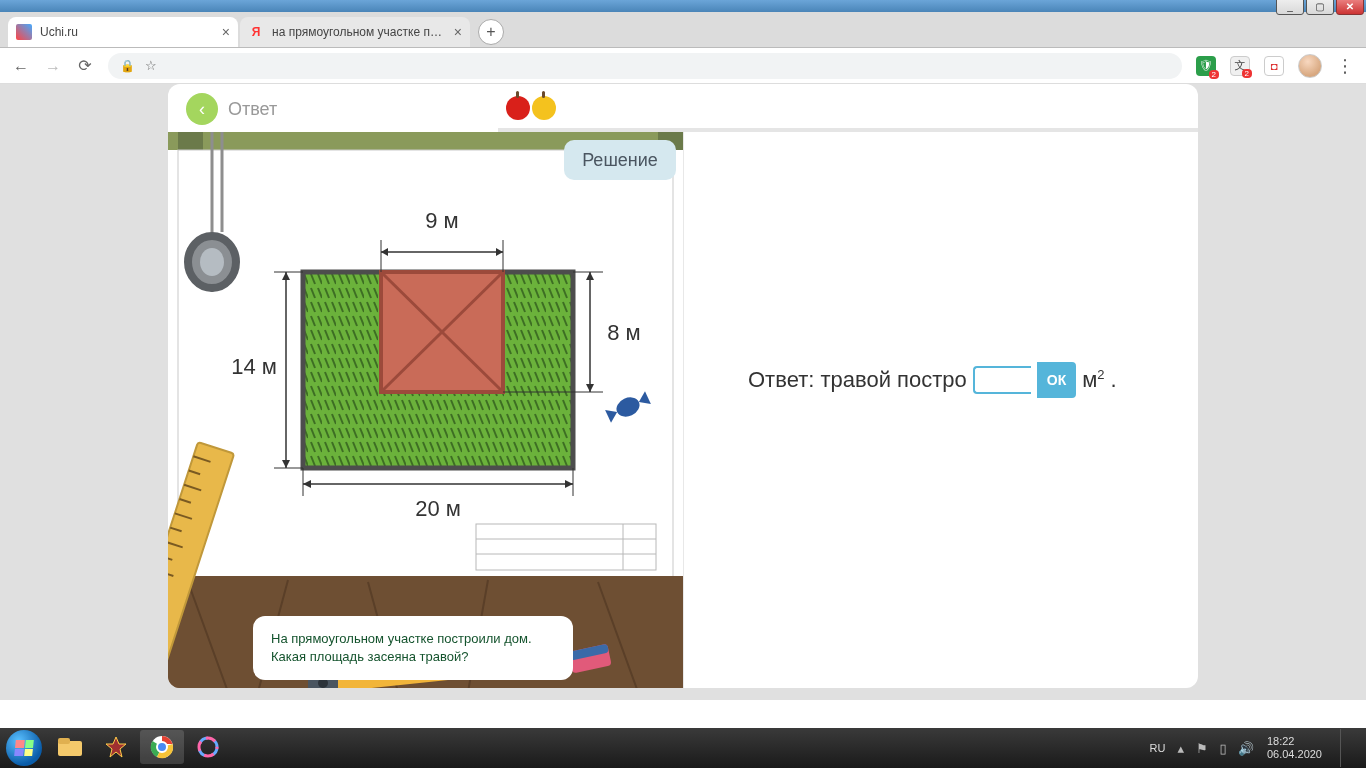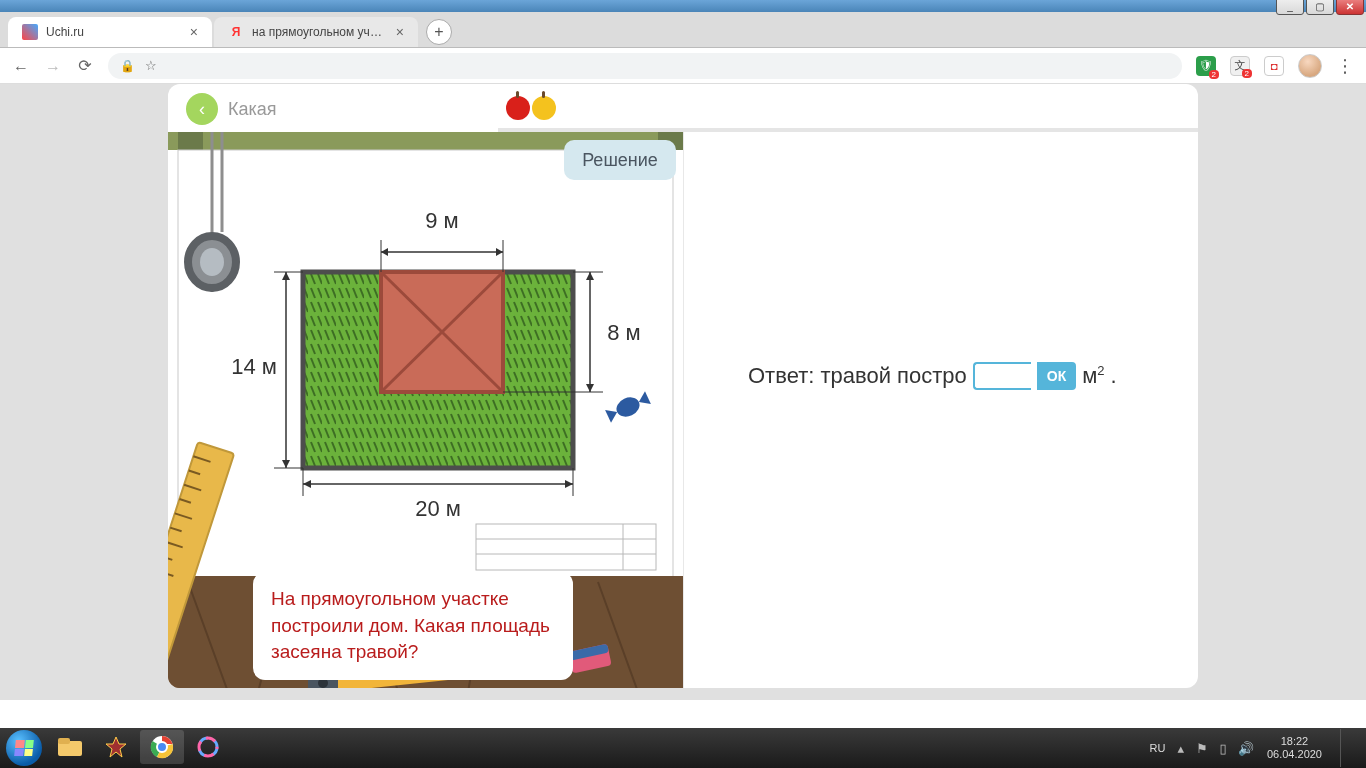--- a/index.html
+++ b/index.html
@@ -42,26 +42,26 @@
     .tab-strip {
       background: #dcdcdc;
       height: 36px;
       display: flex;
       align-items: flex-end;
       padding-left: 8px;
       border-bottom: 1px solid #bbb;
     }
     .tab {
       height: 30px;
-      width: 204px;
+      width: 230px;
       background: #fff;
       border-radius: 8px 8px 0 0;
       display: flex;
       align-items: center;
-      padding: 0 14px;
+      padding: 0 8px;
       font-size: 12px;
       color: #444;
       gap: 8px;
       position: relative;
       margin-right: 2px;
     }
     .tab.inactive { background: #e8e8e8; }
     .tab .favicon {
       width: 16px; height: 16px;
       display: flex;
@@ -233,21 +233,21 @@
     }
     .answer-input {
       width: 58px;
       height: 28px;
       border: 2px solid #55b5da;
       border-right: none;
       border-radius: 4px 0 0 4px;
       background: #fff;
     }
     .ok-btn {
-      height: 28px;
+      height: 36px;
       padding: 0 8px;
       background: #55b5da;
       color: #fff;
       font-size: 14px;
       font-weight: bold;
       border-radius: 0 4px 4px 0;
       display: flex;
       align-items: center;
       border: 2px solid #55b5da;
     }
@@ -255,22 +255,22 @@
     
     .scene-svg { width: 515px; height: 562px; display: block; }
     
     .problem-bubble {
       position: absolute;
       left: 85px; bottom: 14px;
       width: 320px;
       background: #fff;
       border-radius: 12px;
       padding: 14px 18px;
-      font-size: 19px;
-      color: #b91c1c;
+      font-size: 13px;
+      color: #14532d;
       line-height: 1.4;
       z-index: 60;
     }
     
     .taskbar {
       position: absolute;
       left: 0; right: 0; bottom: 0;
       height: 40px;
       background: linear-gradient(#3a3a3a,#1a1a1a);
       display: flex;
@@ -301,21 +301,21 @@
     .taskbar-right {
       margin-left: auto;
       display: flex;
       align-items: center;
       gap: 12px;
       color: #ddd;
       font-size: 11px;
       padding-right: 10px;
     }
     .tray-icon { font-size: 13px; color: #bbb; }
-    .clock { text-align: center; line-height: 1.2; }
+    .clock { text-align: left; line-height: 1.2; }
     .show-desktop { width: 10px; height: 38px; border-left: 1px solid #555; margin-left: 6px; }
   </style>
 </head>
 <body>
 
 <div class="window-top">
   <div class="win-controls">
     <div class="win-btn min">_</div>
     <div class="win-btn max">▢</div>
     <div class="win-btn close">✕</div>
@@ -352,21 +352,21 @@
     <span class="kebab">⋮</span>
   </div>
 </div>
 
 <div class="content-bg">
   <div class="app-card">
     <div class="card-header">
       <div class="back-btn">
           <span>‹</span>
         </div>
-      <span class="back-label">Какая</span>
+      <span class="back-label">Ответ</span>
       <div class="apples">
         <div class="apple red"></div>
         <div class="apple yellow"></div>
       </div>
       <div class="progress-line"></div>
     </div>
 
     <div class="panel-tabs">
       <div class="panel-tab solution">Решение</div>
     </div>

